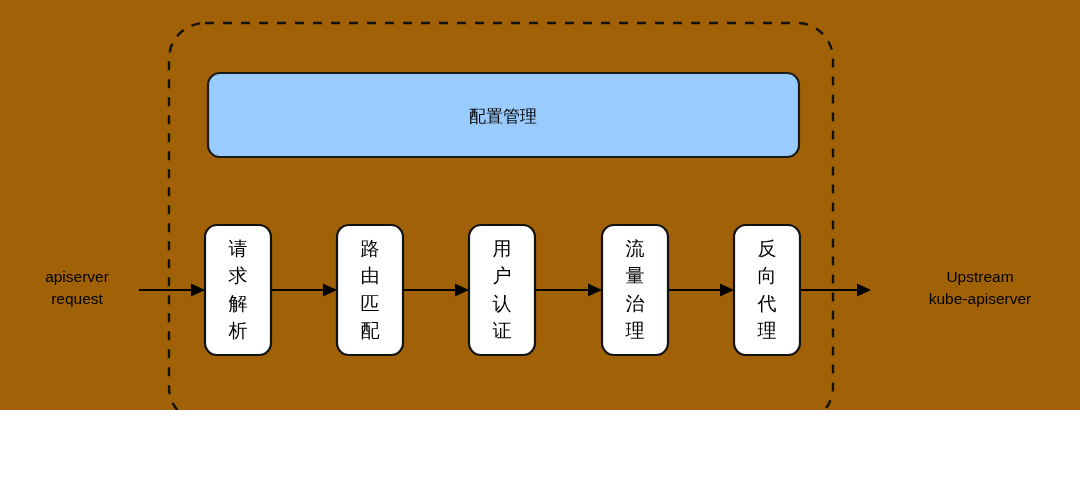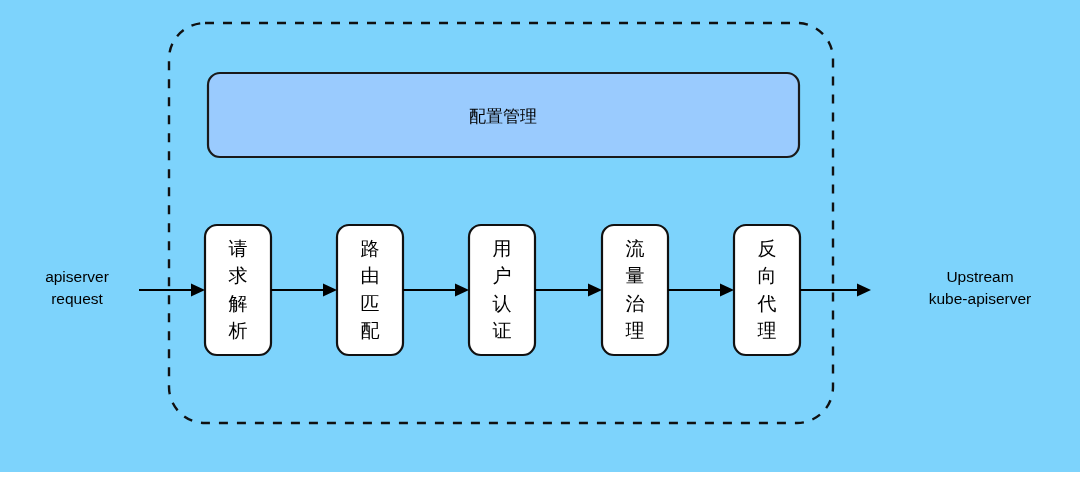--- a/index.html
+++ b/index.html
@@ -6,22 +6,22 @@
     margin: 0;
     padding: 0;
     background: #ffffff;
   }
   body {
     font-family: "Liberation Sans", "DejaVu Sans", sans-serif;
   }
   #canvas {
     position: relative;
     width: 1080px;
-    height: 472px;
-    background: #7dd3fc;
+    height: 410px;
+    background: #a16207;
     overflow: hidden;
   }
   #diagram-svg {
     position: absolute;
     left: 0;
     top: 0;
     width: 1080px;
     height: 482px;
   }
 

